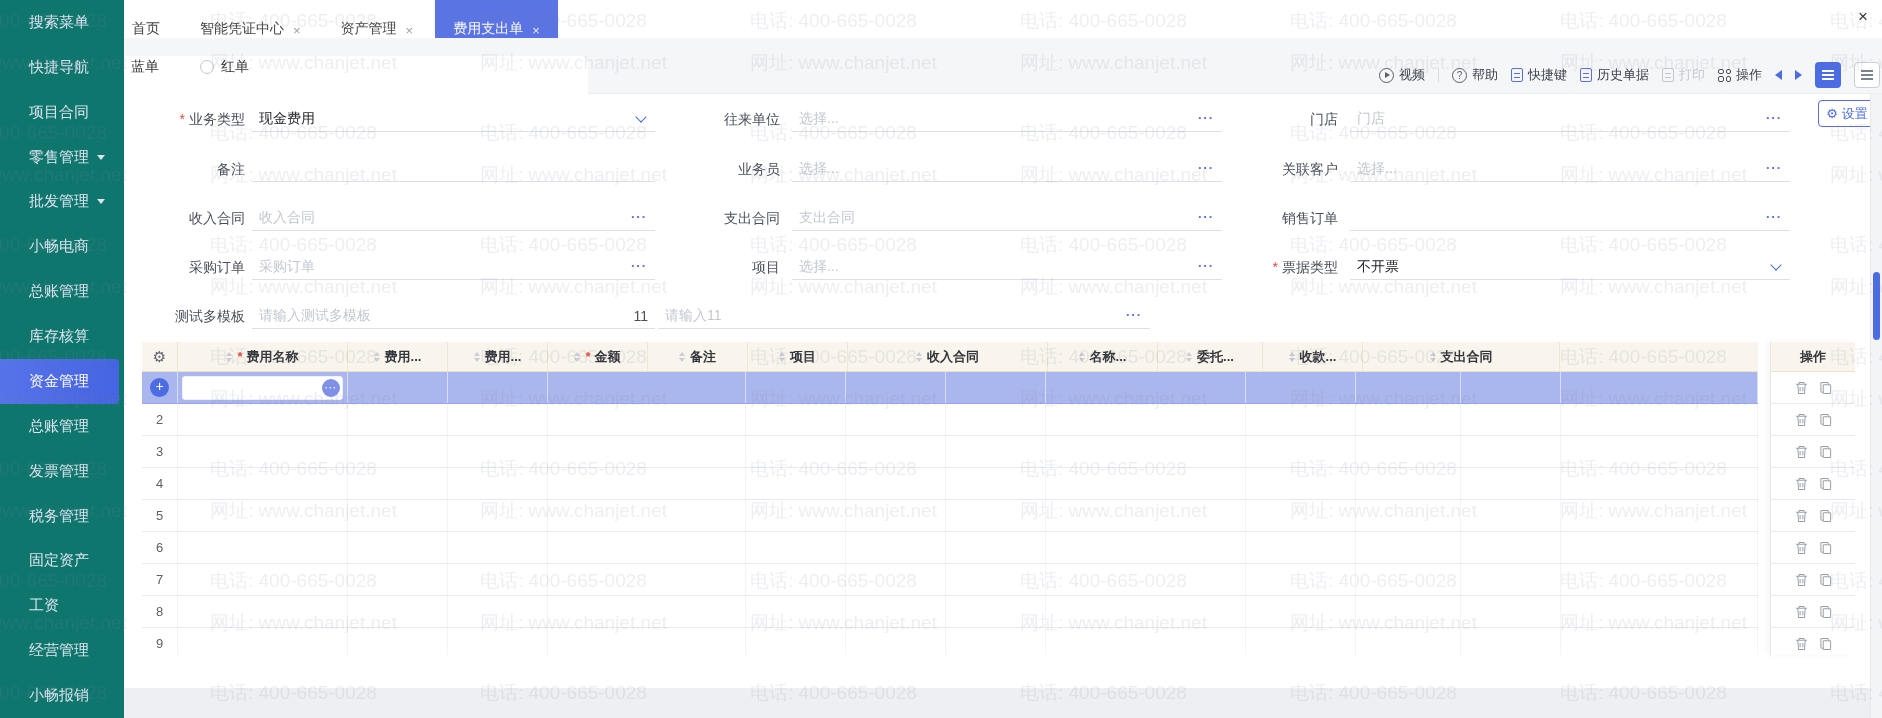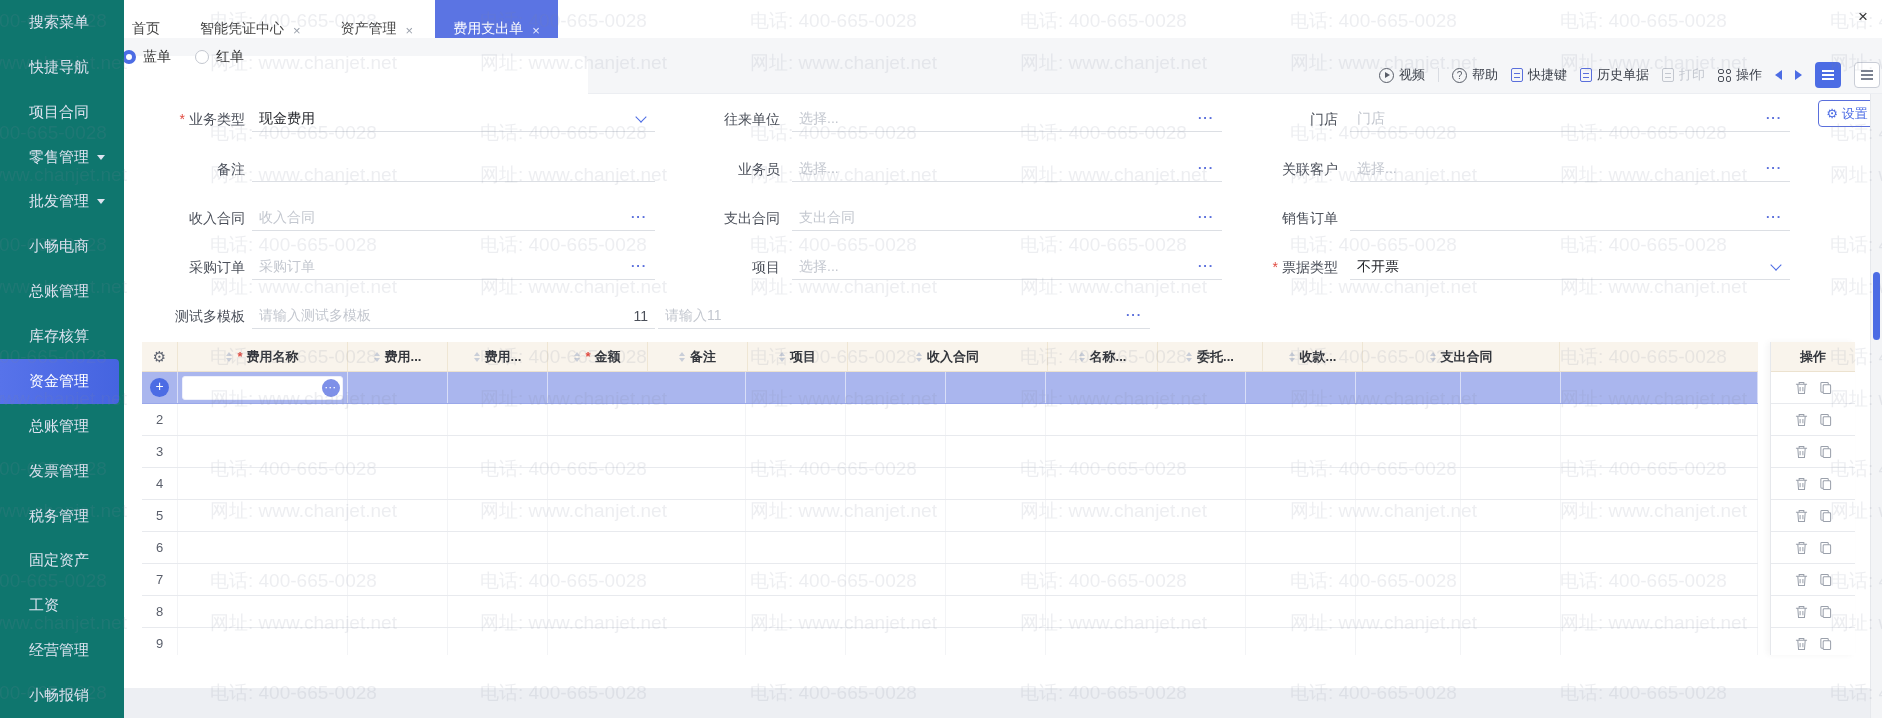--- a/index.html
+++ b/index.html
@@ -21,21 +21,21 @@
   .tabs { display:flex; height:38px; padding-left:8px; }
   .tab { height:38px; display:flex; align-items:flex-end; padding:0 18px; margin-right:4px; font-size:14px; color:#444; cursor:pointer; }
   .tab.active { background:#5b74e3; color:#fff; }
   .tab-close { margin-left:9px; font-size:13px; color:#9aa0ab; }
   .tab.active .tab-close { color:#e9edff; }
   .win-close { position:absolute; right:14px; top:8px; font-size:17px; color:#333; cursor:pointer; line-height:1; }
 
   
   .toolbar { position:absolute; left:106px; top:38px; right:0; height:56px; background:#f5f6f8; border-bottom:1px solid #eceef2; z-index:4; }
   .radio-card { position:absolute; left:14px; top:18px; width:468px; height:38px; background:#fff; border-radius:8px 8px 0 0; }
-  .radios { position:absolute; left:16px; top:0; height:38px; display:flex; align-items:center; }
+  .radios { position:absolute; left:4px; top:0; height:38px; display:flex; align-items:flex-end;gap:17px; }
   .radio { display:inline-flex; align-items:center; margin-right:24px; font-size:14px; color:#333; cursor:pointer; }
   .rdot { width:14px; height:14px; border-radius:50%; border:1px solid #c3c7cf; margin-right:7px; background:#fff; }
   .radio.sel .rdot { border:4px solid #4c6ce4; }
   .doc-meta { position:absolute; left:164px; top:18px; height:38px; display:flex; align-items:center; font-size:14px; }
   .doc-meta .lbl { color:#606570; margin-right:10px; }
   .doc-meta .val { color:#24262b; font-size:15px; }
   .cal { width:15px; height:14px; border:1.5px solid #4c6ce4; border-radius:2px; position:relative; margin-left:8px; margin-right:22px; }
   .cal::before { content:""; position:absolute; top:-4px; left:2px; width:2px; height:3px; background:#4c6ce4; box-shadow:7px 0 0 #4c6ce4; }
   .cal::after { content:""; position:absolute; top:3px; left:0; right:0; height:1.5px; background:#4c6ce4; }
   .tb-actions { position:absolute; right:0; top:18px; height:38px; display:flex; align-items:center; gap:13px; padding-right:2px; }

